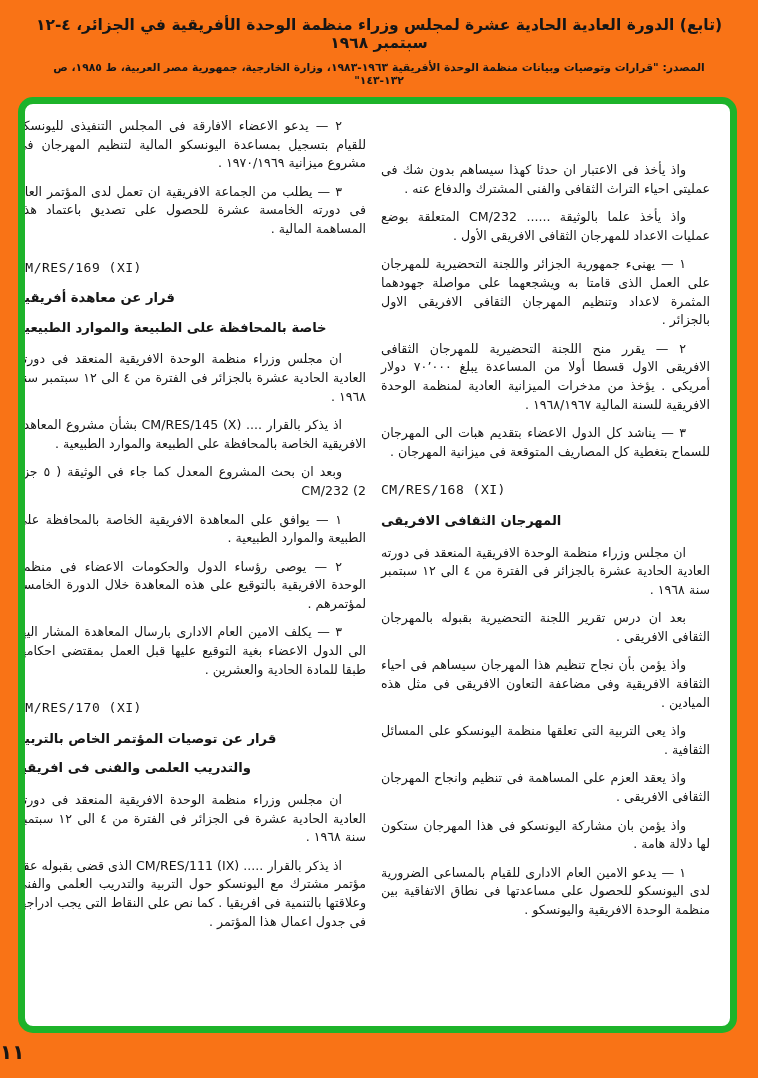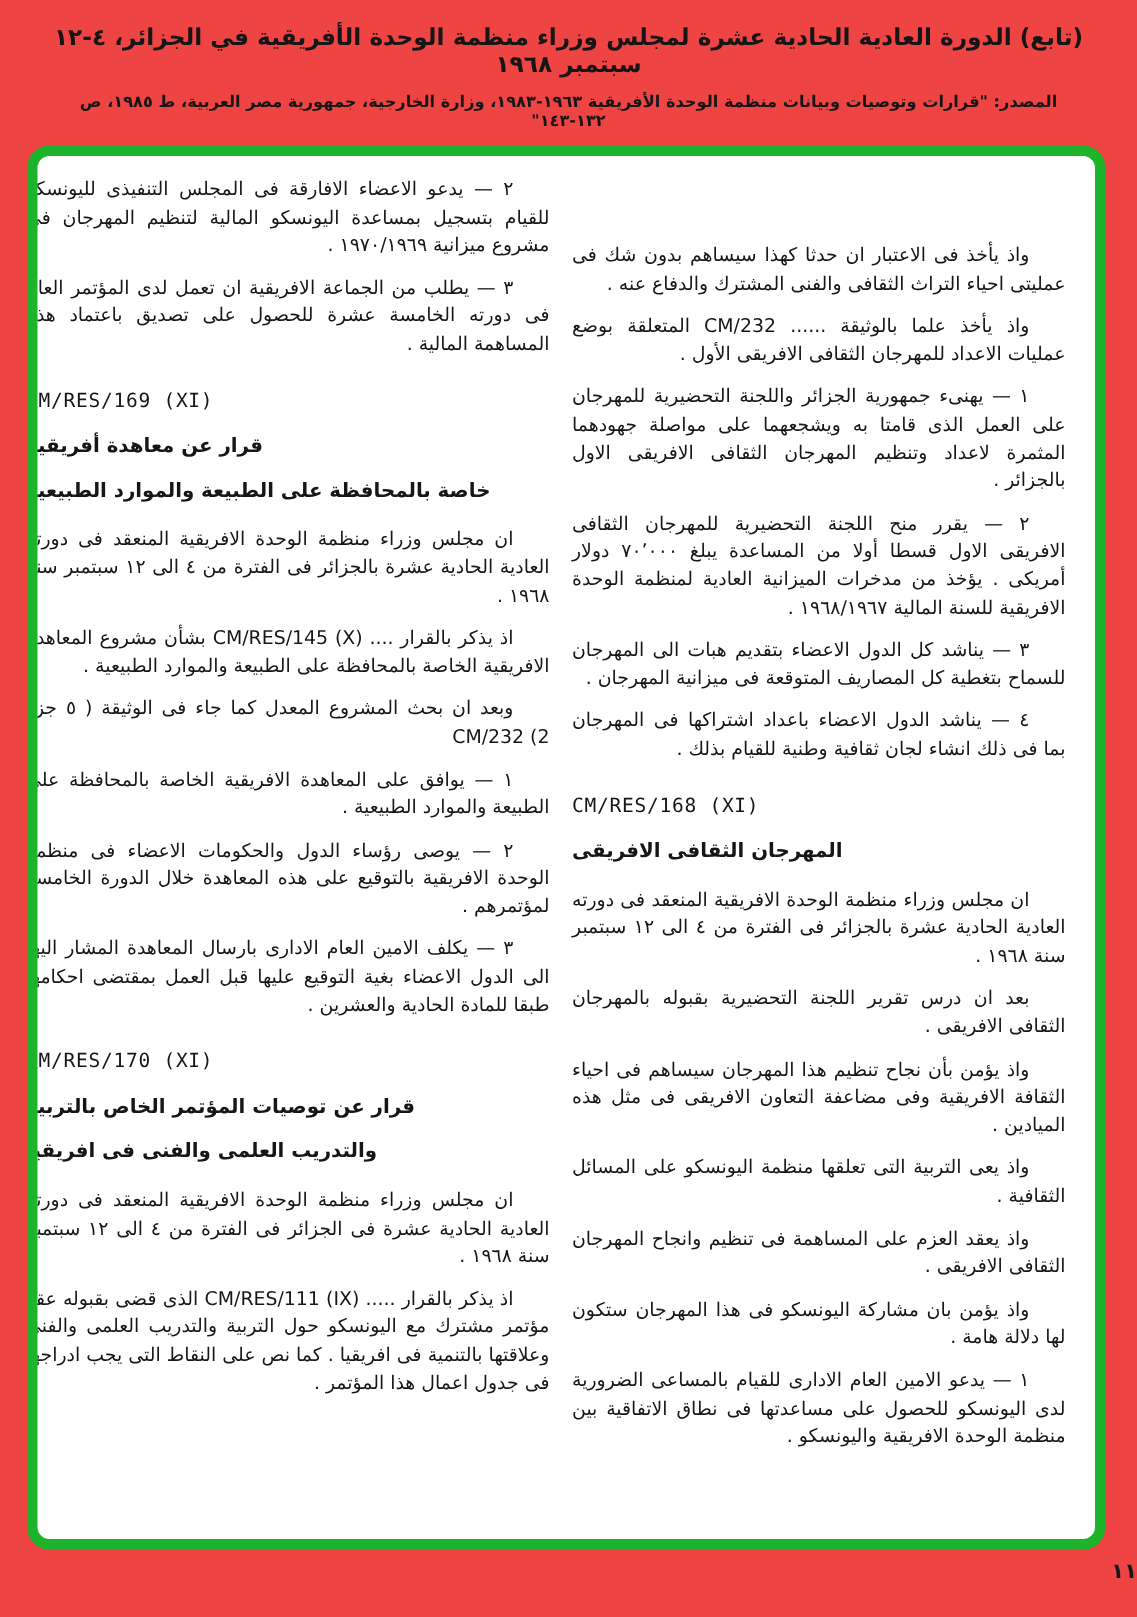--- a/index.html
+++ b/index.html
@@ -1,19 +1,19 @@
 <!DOCTYPE html>
 <html lang="ar"><head>
 <meta charset="utf-8">
 <style>
   html,body{margin:0;padding:0;background:#ffffff;}
   .page{
     position:relative;
     width:758px;height:1078px;
-    background:#ef4444;
+    background:#f97316;
     font-family:"DejaVu Sans",sans-serif;
     color:#161616;
     overflow:hidden;
   }
   .header{
     position:absolute;top:16px;left:0;right:0;
     direction:rtl;text-align:center;
   }
   .header-title{
     font-size:15.5px;font-weight:bold;
@@ -68,22 +68,22 @@
     font-weight:bold;
     font-size:13.2px;
     margin:6px 0 13px 0;
   }
   .res-heading .res-heading-line{
     margin-bottom:11px;
   }
   .page-number{
     position:absolute;
     top:1040px;left:0;right:0;
-    text-align:right;
-    font-size:14px;
+    text-align:left;
+    font-size:20px;
     font-weight:bold;
   }
 </style>
 </head>
 <body>
 
 <div class="page">
 
   <div class="header">
     <div class="header-title">(تابع) الدورة العادية الحادية عشرة لمجلس وزراء منظمة الوحدة الأفريقية في الجزائر، ٤-١٢ سبتمبر ١٩٦٨</div>
@@ -91,21 +91,20 @@
   </div>
 
   <div class="frame">
     <div class="frame-inner">
       <div class="col col-right" id="col-right">
           <p class="para">واذ يأخذ فى الاعتبار ان حدثا كهذا سيساهم بدون شك فى عمليتى احياء التراث الثقافى والفنى المشترك والدفاع عنه .</p>
           <p class="para">واذ يأخذ علما بالوثيقة ...... CM/232 المتعلقة بوضع عمليات الاعداد للمهرجان الثقافى الافريقى الأول .</p>
           <p class="para">١ — يهنىء جمهورية الجزائر واللجنة التحضيرية للمهرجان على العمل الذى قامتا به ويشجعهما على مواصلة جهودهما المثمرة لاعداد وتنظيم المهرجان الثقافى الافريقى الاول بالجزائر .</p>
           <p class="para">٢ — يقرر منح اللجنة التحضيرية للمهرجان الثقافى الافريقى الاول قسطا أولا من المساعدة يبلغ ٧٠٬٠٠٠ دولار أمريكى . يؤخذ من مدخرات الميزانية العادية لمنظمة الوحدة الافريقية للسنة المالية ١٩٦٨/١٩٦٧ .</p>
           <p class="para">٣ — يناشد كل الدول الاعضاء بتقديم هبات الى المهرجان للسماح بتغطية كل المصاريف المتوقعة فى ميزانية المهرجان .</p>
-          <p class="para">٤ — يناشد الدول الاعضاء باعداد اشتراكها فى المهرجان بما فى ذلك انشاء لجان ثقافية وطنية للقيام بذلك .</p>
           <div class="res-id">CM/RES/168 (XI)</div>
           <div class="res-heading">
             <div class="res-heading-line">المهرجان الثقافى الافريقى</div>
           </div>
           <p class="para">ان مجلس وزراء منظمة الوحدة الافريقية المنعقد فى دورته العادية الحادية عشرة بالجزائر فى الفترة من ٤ الى ١٢ سبتمبر سنة ١٩٦٨ .</p>
           <p class="para">بعد ان درس تقرير اللجنة التحضيرية بقبوله بالمهرجان الثقافى الافريقى .</p>
           <p class="para">واذ يؤمن بأن نجاح تنظيم هذا المهرجان سيساهم فى احياء الثقافة الافريقية وفى مضاعفة التعاون الافريقى فى مثل هذه الميادين .</p>
           <p class="para">واذ يعى التربية التى تعلقها منظمة اليونسكو على المسائل الثقافية .</p>
           <p class="para">واذ يعقد العزم على المساهمة فى تنظيم وانجاح المهرجان الثقافى الافريقى .</p>
           <p class="para">واذ يؤمن بان مشاركة اليونسكو فى هذا المهرجان ستكون لها دلالة هامة .</p>

